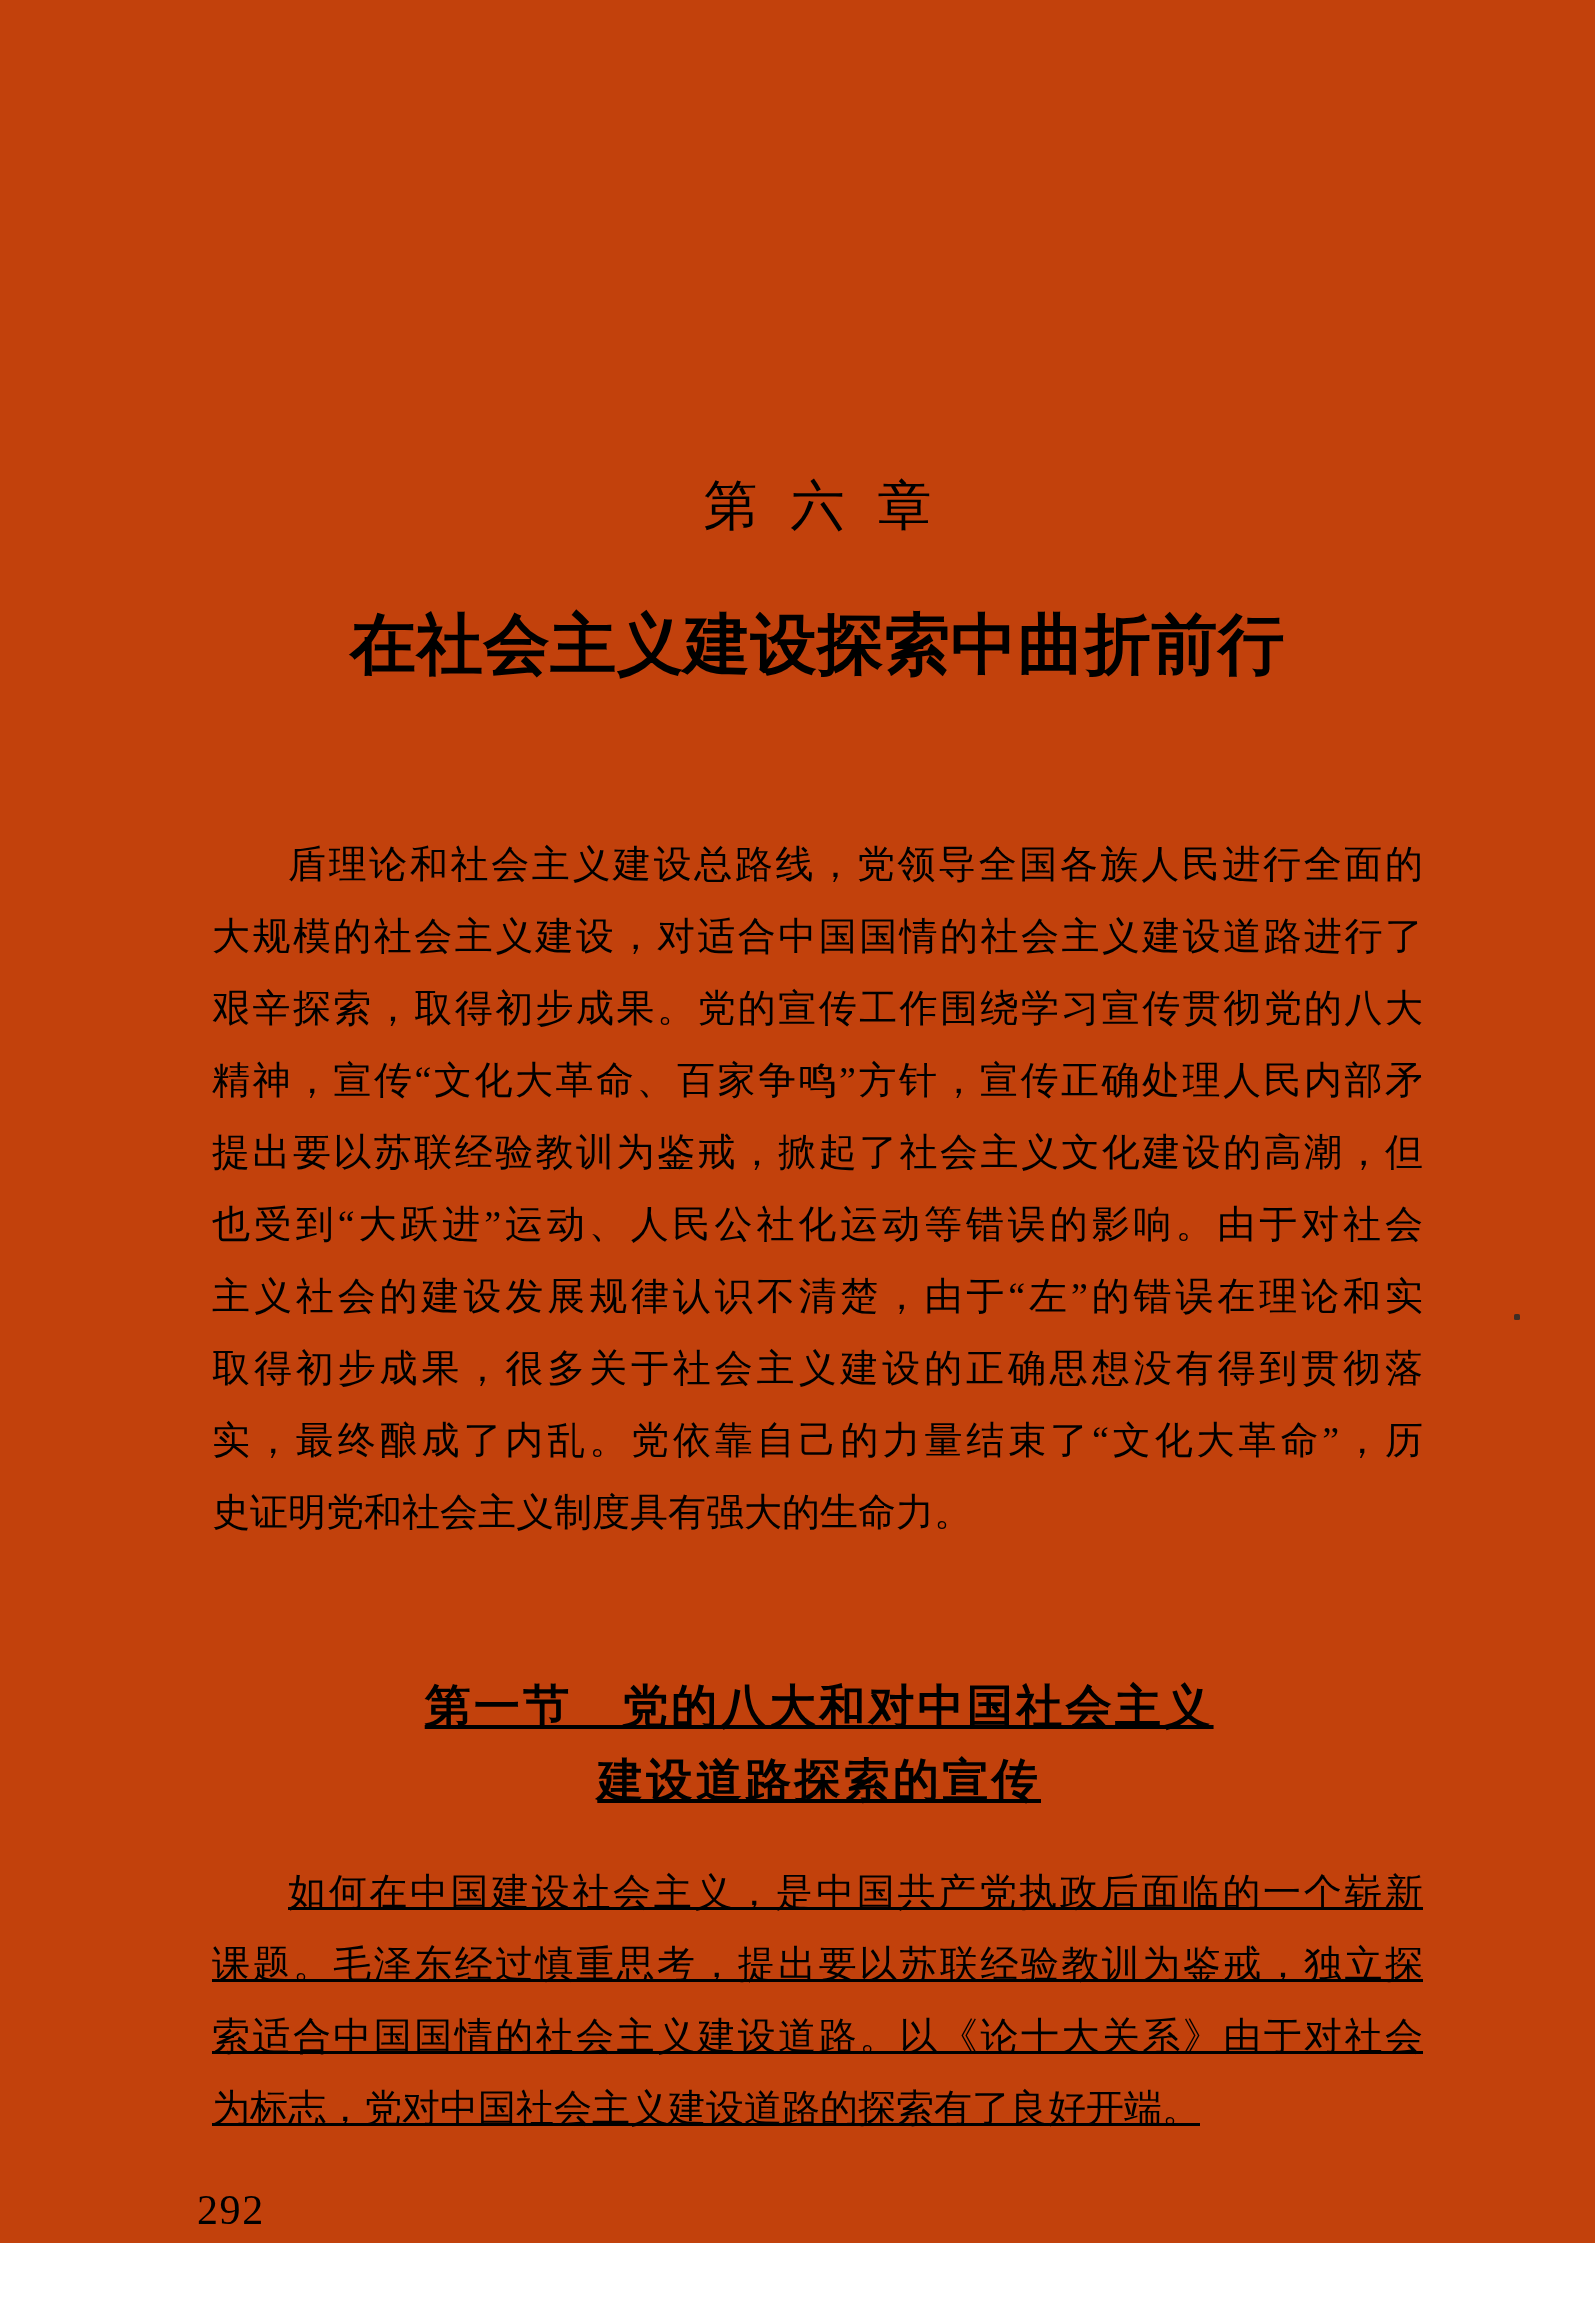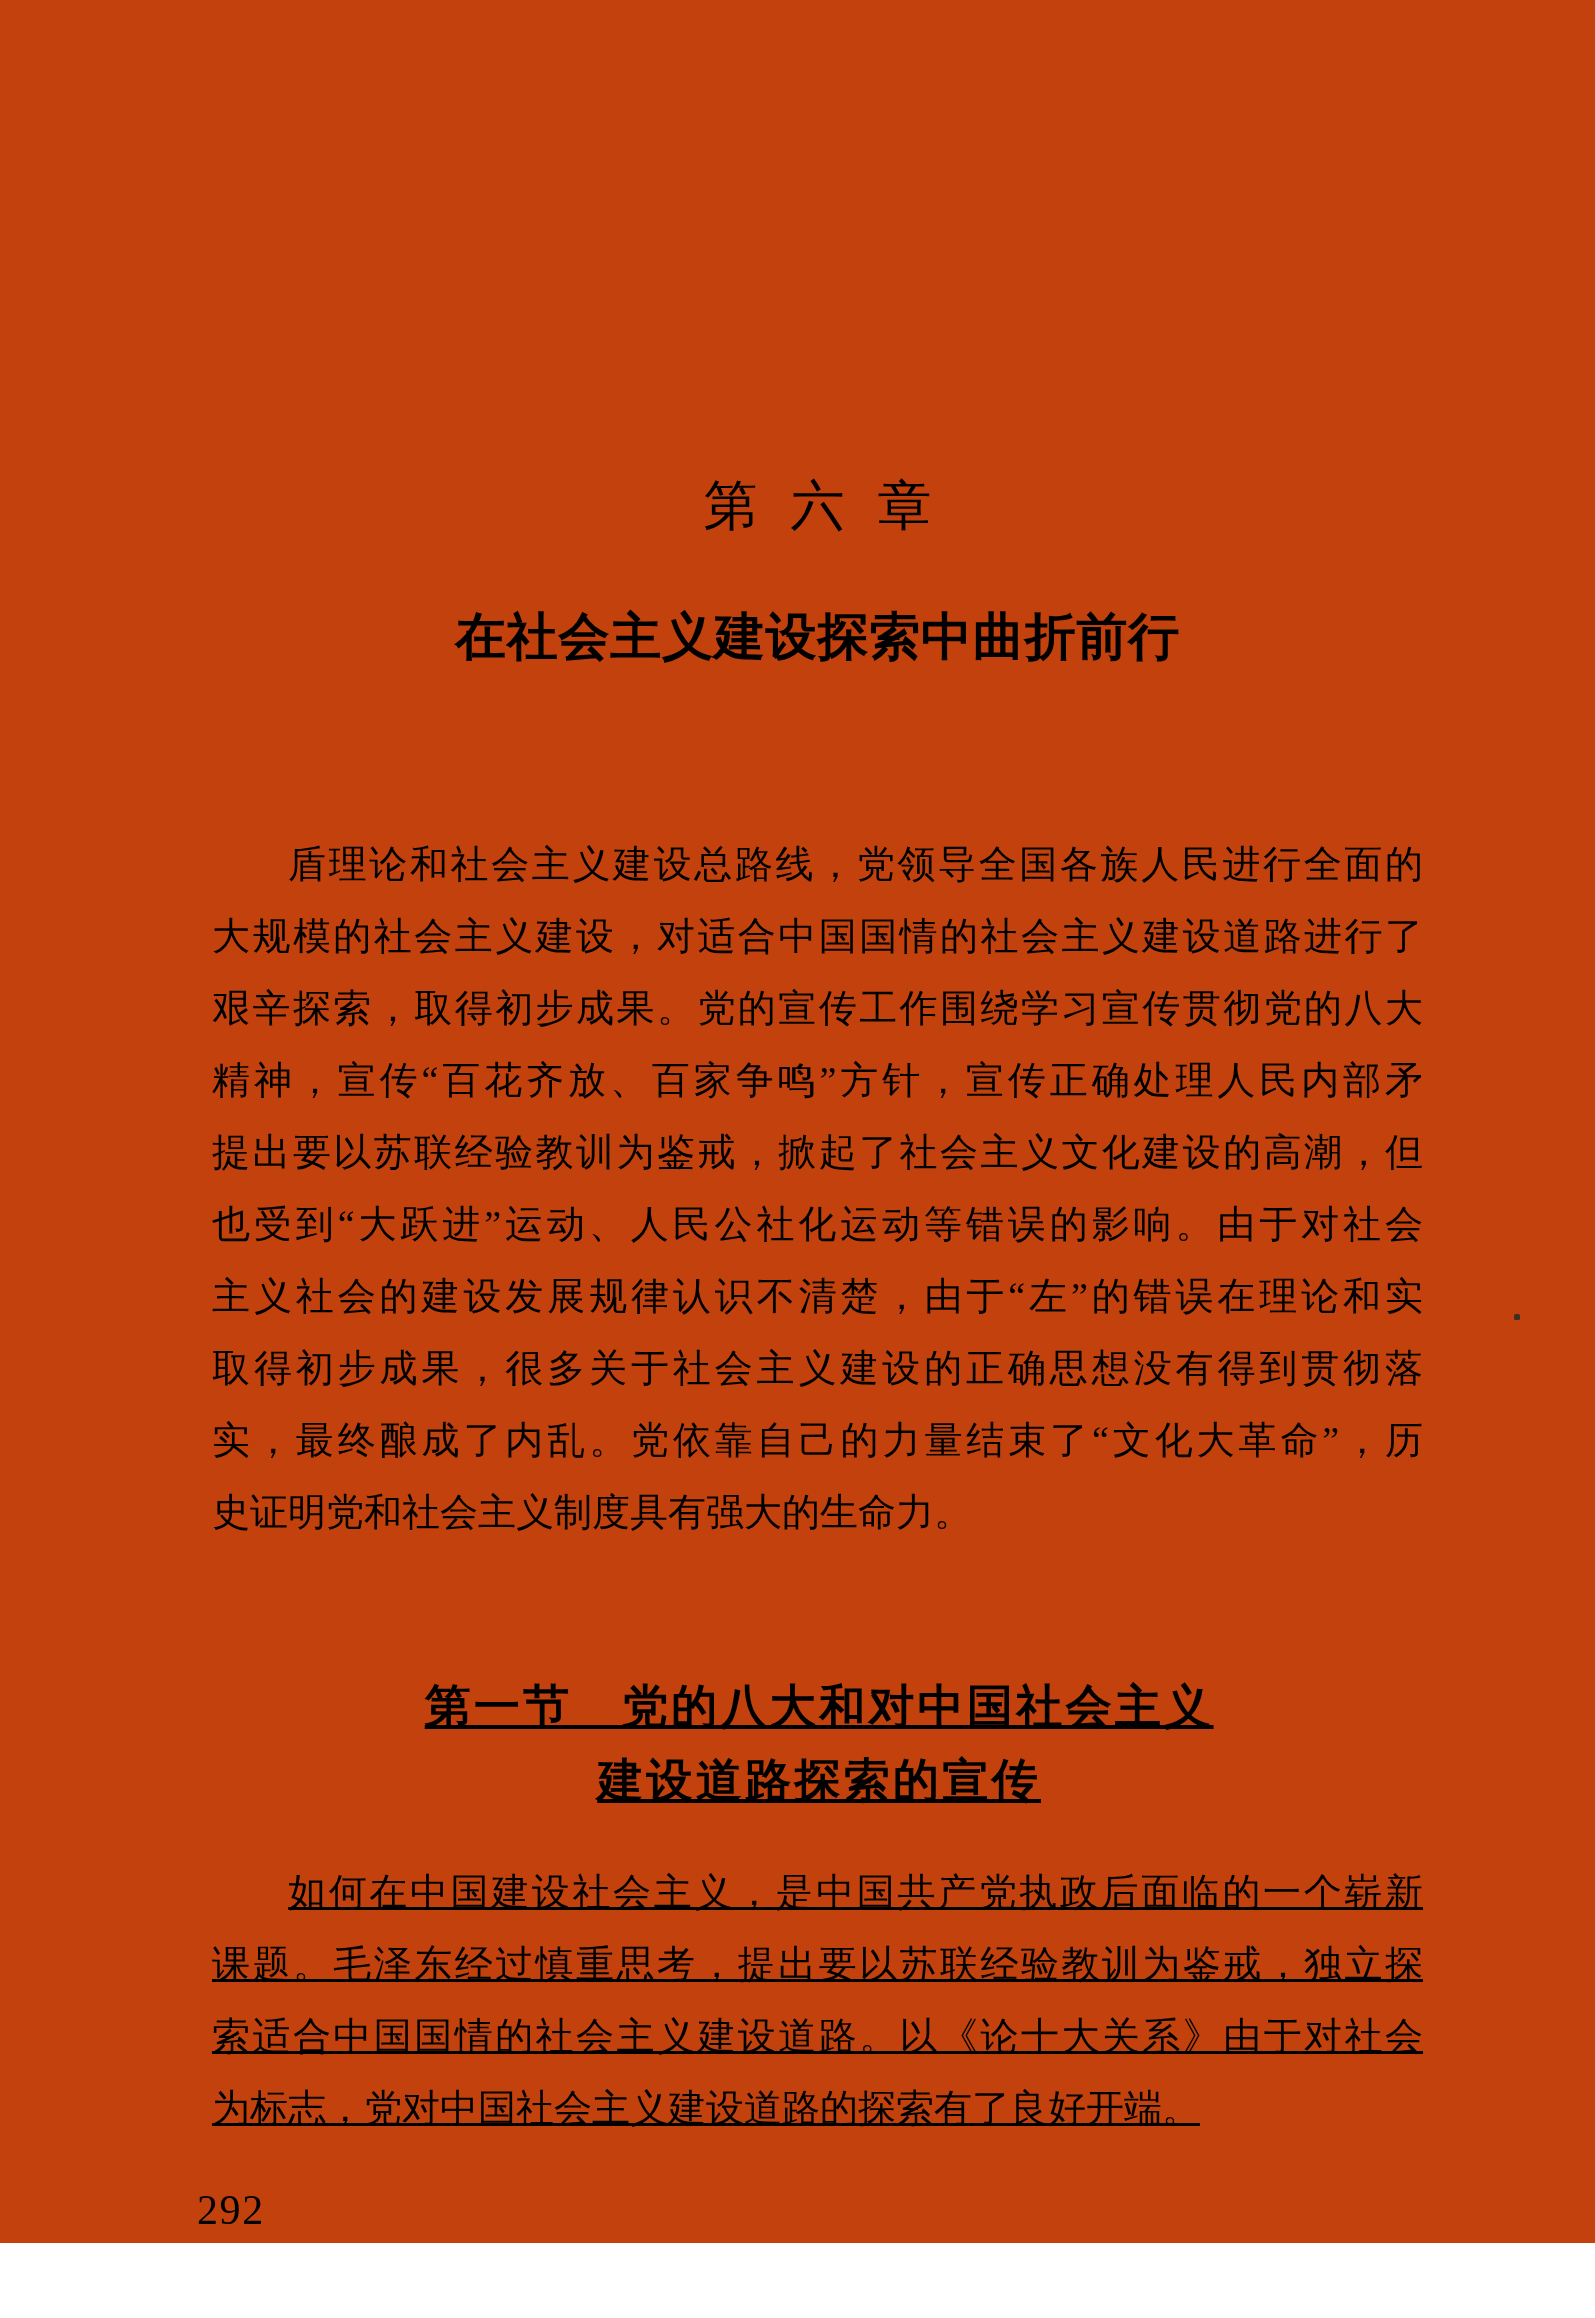--- a/index.html
+++ b/index.html
@@ -30,21 +30,21 @@
     line-height: 1;
     white-space: nowrap;
   }
   .chapter-title {
     position: absolute;
     top: 609px;
     left: 212px;
     width: 1211px;
     margin: 0;
     text-align: center;
-    font-size: 51px;
+    font-size: 66px;
     font-weight: 700;
     letter-spacing: 0.8px;
     line-height: 1.1;
     white-space: nowrap;
   }
   
   .para {
     position: absolute;
     left: 212px;
     width: 1211px;
@@ -105,21 +105,21 @@
 <div class="page">
 
   <div class="chapter-label">第六章</div>
 
   <h1 class="chapter-title">在社会主义建设探索中曲折前行</h1>
 
   <div class="para" id="intro-paragraph">
     <div class="line first">盾理论和社会主义建设总路线，党领导全国各族人民进行全面的</div>
     <div class="line">大规模的社会主义建设，对适合中国国情的社会主义建设道路进行了</div>
     <div class="line">艰辛探索，取得初步成果。党的宣传工作围绕学习宣传贯彻党的八大</div>
-    <div class="line">精神，宣传“百花齐放、百家争鸣”方针，宣传正确处理人民内部矛</div>
+    <div class="line">精神，宣传“文化大革命、百家争鸣”方针，宣传正确处理人民内部矛</div>
     <div class="line">提出要以苏联经验教训为鉴戒，掀起了社会主义文化建设的高潮，但</div>
     <div class="line">也受到“大跃进”运动、人民公社化运动等错误的影响。由于对社会</div>
     <div class="line">主义社会的建设发展规律认识不清楚，由于“左”的错误在理论和实</div>
     <div class="line">取得初步成果，很多关于社会主义建设的正确思想没有得到贯彻落</div>
     <div class="line">实，最终酿成了内乱。党依靠自己的力量结束了“文化大革命”，历</div>
     <div class="line last">史证明党和社会主义制度具有强大的生命力。</div>
   </div>
 
   <h2 class="section-heading">
     <span class="heading-line">第一节　党的八大和对中国社会主义</span>

